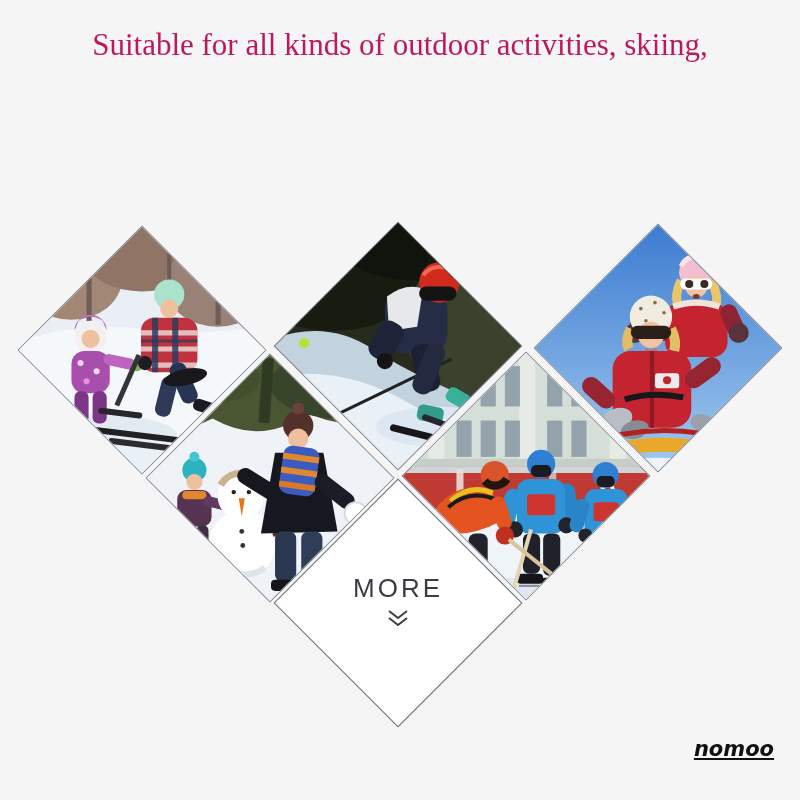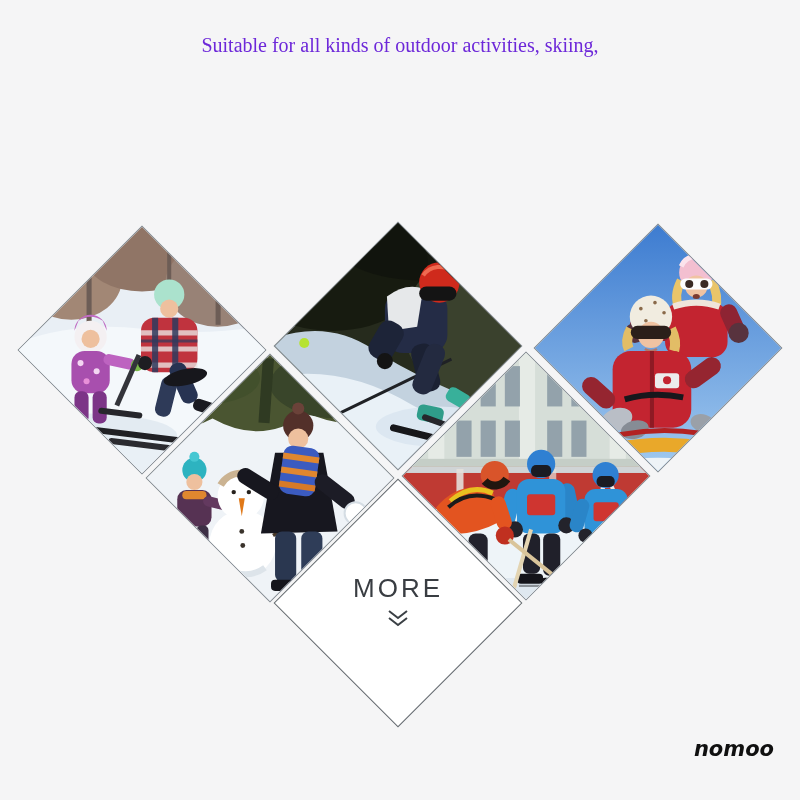--- a/index.html
+++ b/index.html
@@ -1,40 +1,40 @@
 <!DOCTYPE html>
 <html><head>
 <meta charset="utf-8">
 <style>
   html,body{margin:0;padding:0;background:#f5f5f6;}
   .page{position:relative;width:800px;height:800px;background:#f5f5f6;overflow:hidden;
         font-family:"Liberation Sans",sans-serif;}
   
   .heading{position:absolute;top:10px;left:0;right:0;text-align:center;
-           font-family:"Liberation Serif",serif;font-size:20px;color:#6d28d9;}
+           font-family:"Liberation Serif",serif;font-size:31px;color:#be185d;}
   .heading .hl{line-height:70px;white-space:nowrap;}
   
   .tile{position:absolute;width:176px;height:176px;transform:rotate(45deg);
         overflow:hidden;border:1px solid #82888f;box-sizing:border-box;background:#dfe4e8;}
   .tile .ph{position:absolute;left:-39px;top:-39px;width:252px;height:252px;transform:rotate(-45deg);}
   .ph svg{display:block;width:252px;height:252px;}
   #tA{left:54px;top:262px;}
   #tB{left:310px;top:258px;}
   #tC{left:570px;top:260px;}
   #tD{left:182px;top:390px;}
   #tE{left:438px;top:388px;}
   #tF{left:310px;top:515px;background:#ffffff;border-color:#63696e;}
   .more-inner{position:absolute;inset:0;transform:rotate(-45deg);display:flex;
               flex-direction:column;align-items:center;justify-content:flex-start;
               padding-top:58px;box-sizing:border-box;}
   .more-label{font-size:26px;letter-spacing:3px;color:#393d42;font-weight:500;line-height:28px;}
   .more-chevron{margin-top:7px;}
   
   .brand{position:absolute;top:737px;right:26px;font-style:italic;font-weight:bold;
-         font-size:21px;color:#101010;font-family:"DejaVu Sans",sans-serif;}
+         font-size:21px;color:#101010;font-family:"DejaVu Sans",sans-serif;text-decoration:underline;}
 </style>
 </head>
 <body>
 
 <div class="page">
 
   <div class="heading">
     <div class="hl">Suitable for all kinds of outdoor activities, skiing,</div>
   </div>
 

